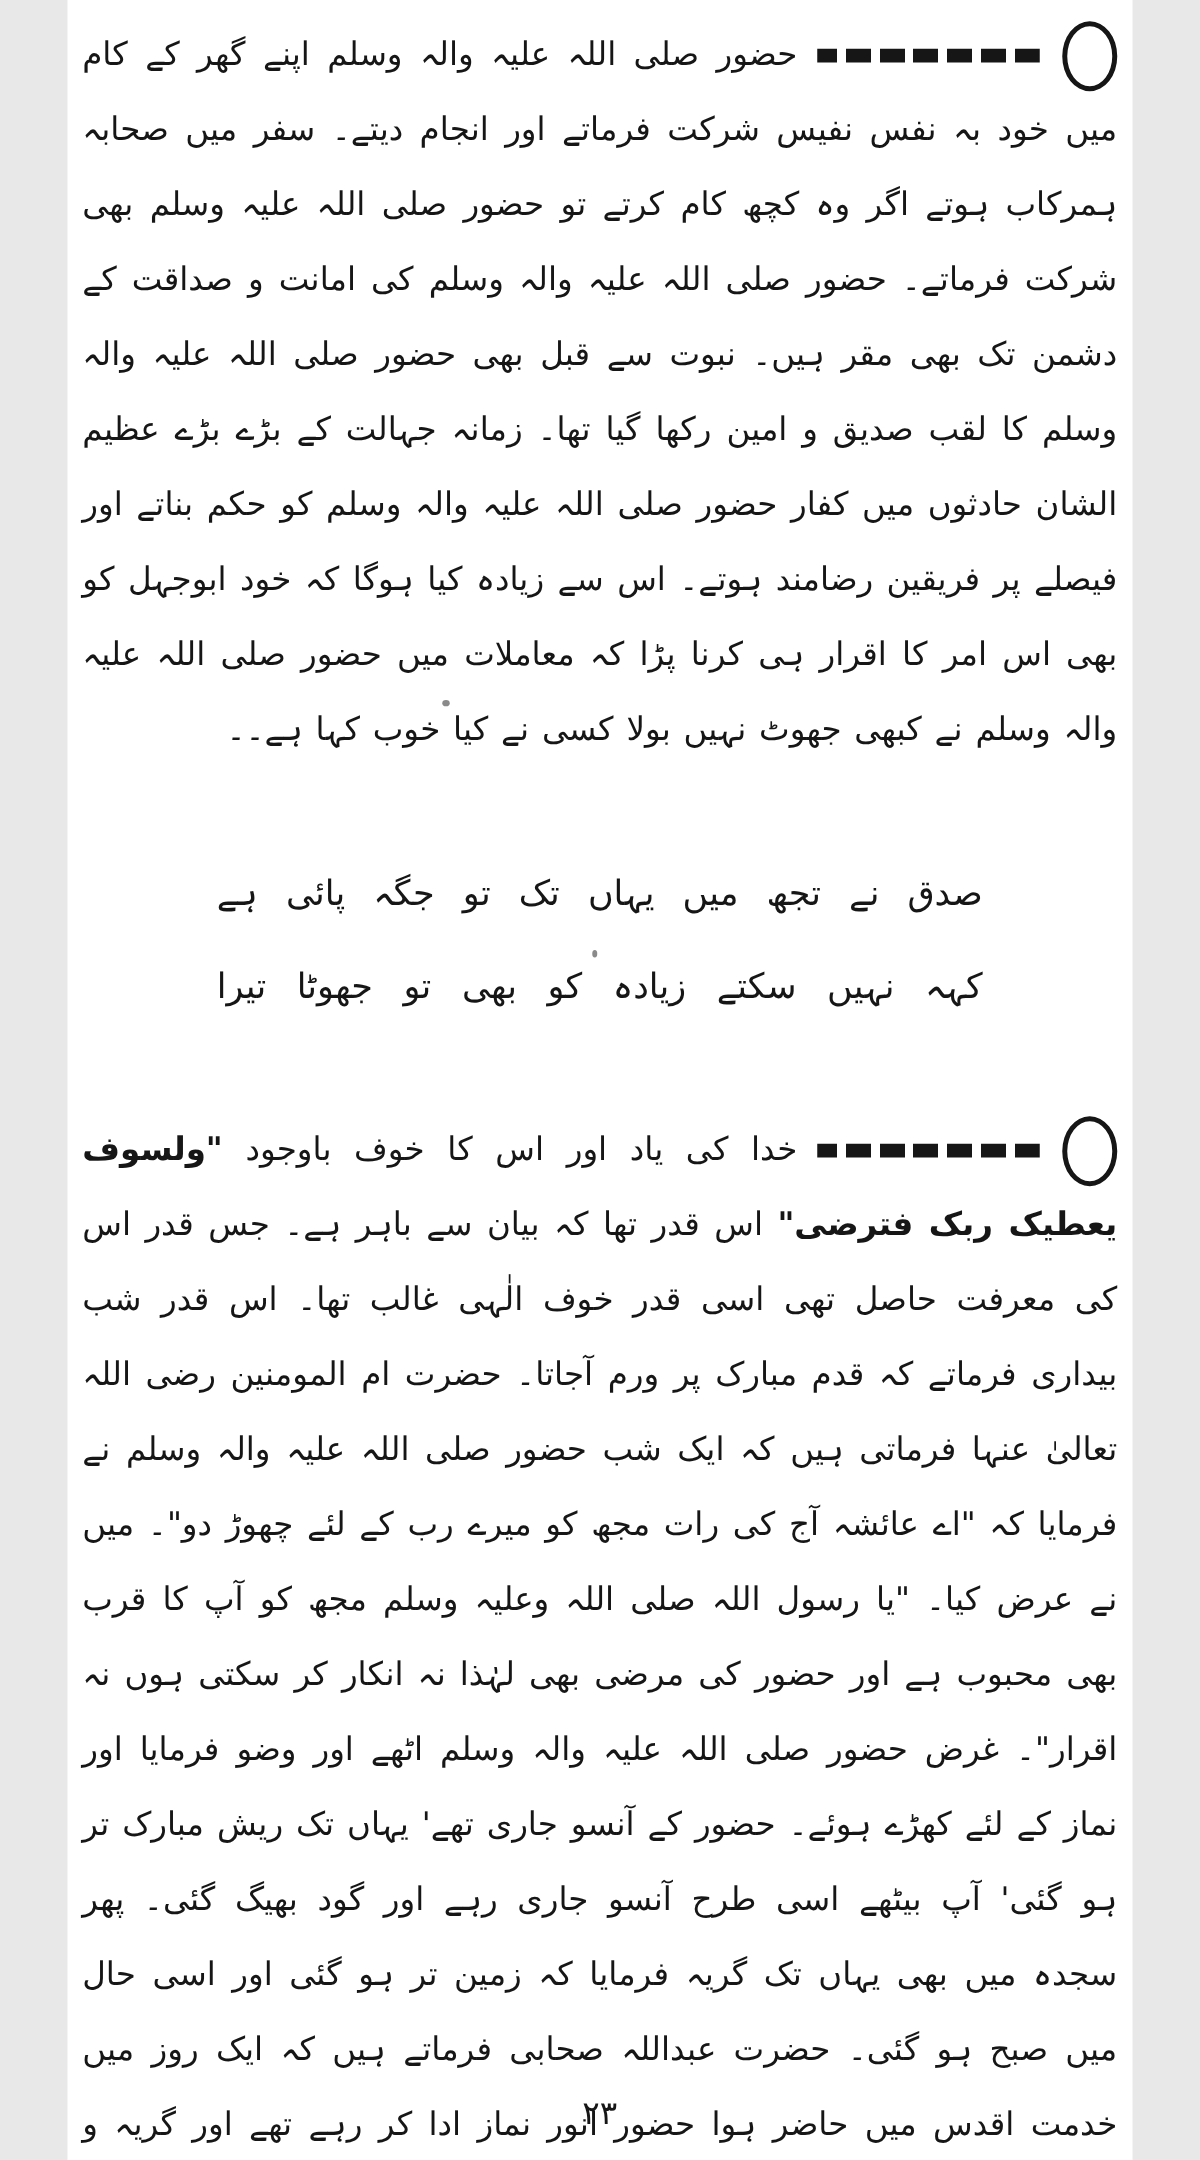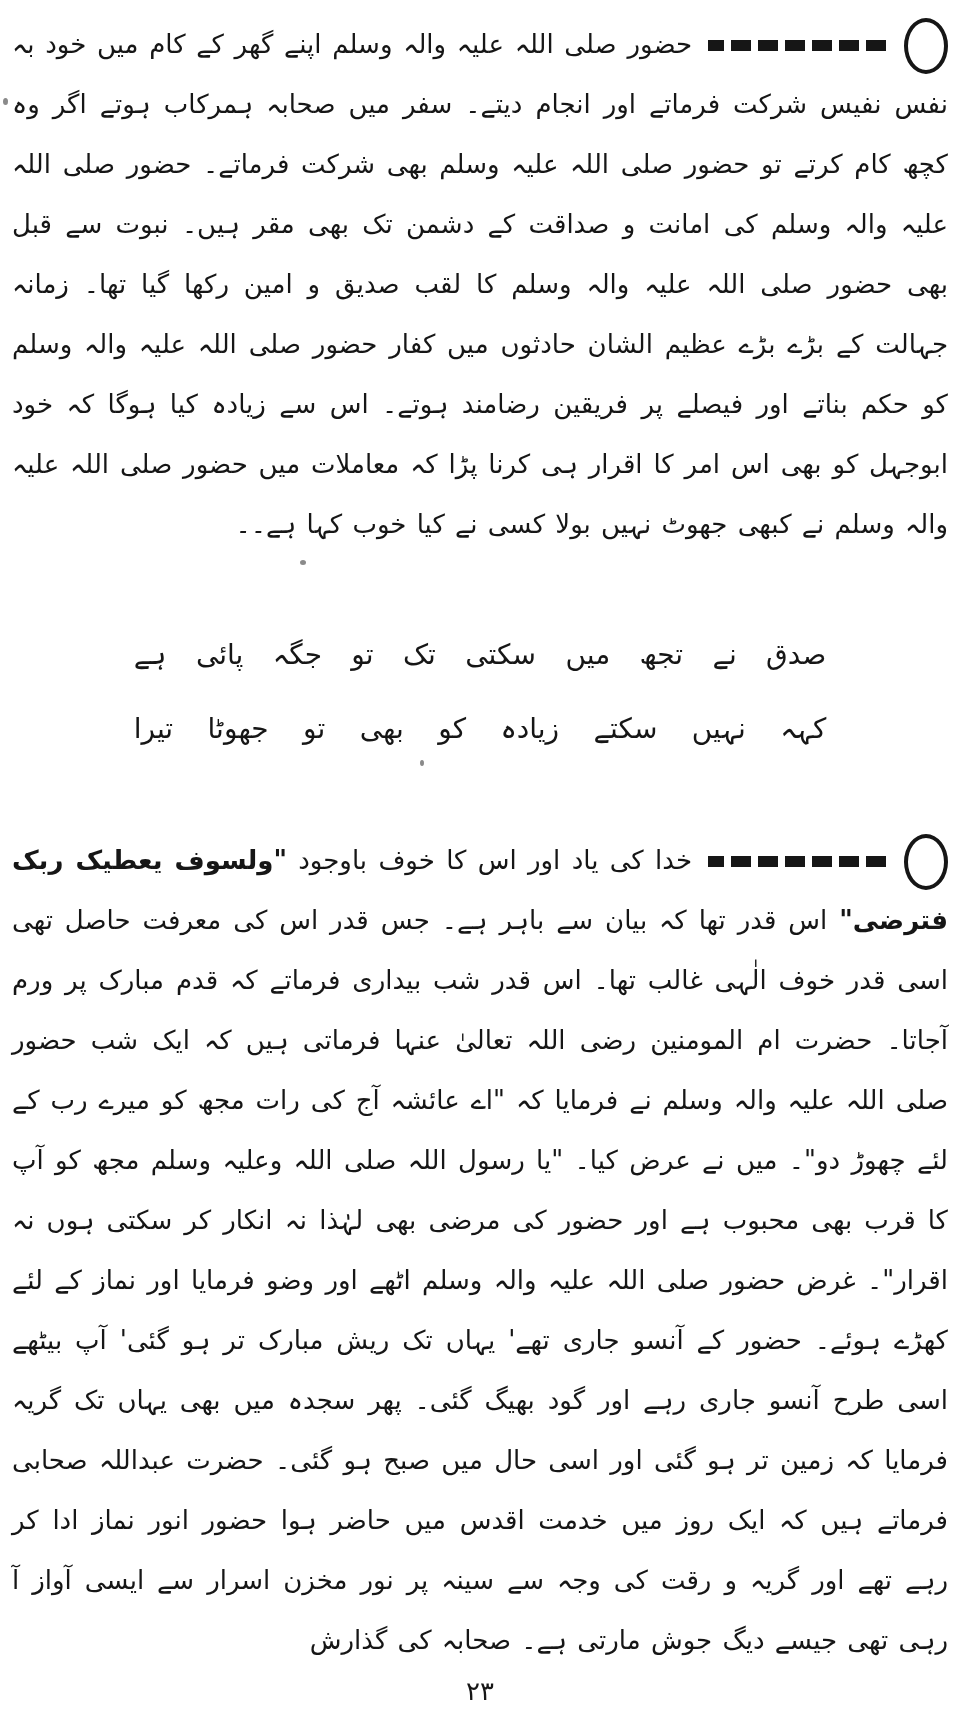--- a/index.html
+++ b/index.html
@@ -3,21 +3,21 @@
 <meta charset="utf-8">
 <style>
   html, body {
     margin: 0;
     padding: 0;
     background: #e8e8e8;
     font-family: "DejaVu Sans", sans-serif;
   }
   .page {
     position: relative;
-    width: 960px;
+    width: 852px;
     height: 1728px;
     margin: 0 auto;
     background: #ffffff;
     color: #161616;
     box-sizing: border-box;
     padding: 14px 12px 0 12px;
     overflow: hidden;
     direction: rtl;
   }
   .para {
@@ -84,21 +84,21 @@
 </head>
 <body>
 
 <div class="page">
 
   <p class="para">
     <span class="marker"><span class="circle"></span><span class="dashline"></span></span><span>حضور صلی اللہ علیہ والہ وسلم اپنے گھر کے کام میں خود بہ نفس نفیس شرکت فرماتے اور انجام دیتے۔ سفر میں صحابہ ہمرکاب ہوتے اگر وہ کچھ کام کرتے تو حضور صلی اللہ علیہ وسلم بھی شرکت فرماتے۔ حضور صلی اللہ علیہ والہ وسلم کی امانت و صداقت کے دشمن تک بھی مقر ہیں۔ نبوت سے قبل بھی حضور صلی اللہ علیہ والہ وسلم کا لقب صدیق و امین رکھا گیا تھا۔ زمانہ جہالت کے بڑے بڑے عظیم الشان حادثوں میں کفار حضور صلی اللہ علیہ والہ وسلم کو حکم بناتے اور فیصلے پر فریقین رضامند ہوتے۔ اس سے زیادہ کیا ہوگا کہ خود ابوجہل کو بھی اس امر کا اقرار ہی کرنا پڑا کہ معاملات میں حضور صلی اللہ علیہ والہ وسلم نے کبھی جھوٹ نہیں بولا کسی نے کیا خوب کہا ہے۔۔</span>
   </p>
 
   <div class="couplet">
-    <div class="verse">صدق نے تجھ میں سکتی تک تو جگہ پائی ہے</div>
+    <div class="verse">صدق نے تجھ میں یہاں تک تو جگہ پائی ہے</div>
     <div class="verse">کہہ نہیں سکتے زیادہ کو بھی تو جھوٹا تیرا</div>
   </div>
 
   <p class="para second">
     <span class="marker"><span class="circle"></span><span class="dashline"></span></span><span>خدا کی یاد اور اس کا خوف باوجود </span><span class="bold-quote">"ولسوف یعطیک ربک فترضی"</span><span> اس قدر تھا کہ بیان سے باہر ہے۔ جس قدر اس کی معرفت حاصل تھی اسی قدر خوف الٰہی غالب تھا۔ اس قدر شب بیداری فرماتے کہ قدم مبارک پر ورم آجاتا۔ حضرت ام المومنین رضی اللہ تعالیٰ عنہا فرماتی ہیں کہ ایک شب حضور صلی اللہ علیہ والہ وسلم نے فرمایا کہ "اے عائشہ آج کی رات مجھ کو میرے رب کے لئے چھوڑ دو"۔ میں نے عرض کیا۔ "یا رسول اللہ صلی اللہ وعلیہ وسلم مجھ کو آپ کا قرب بھی محبوب ہے اور حضور کی مرضی بھی لہٰذا نہ انکار کر سکتی ہوں نہ اقرار"۔ غرض حضور صلی اللہ علیہ والہ وسلم اٹھے اور وضو فرمایا اور نماز کے لئے کھڑے ہوئے۔ حضور کے آنسو جاری تھے' یہاں تک ریش مبارک تر ہو گئی' آپ بیٹھے اسی طرح آنسو جاری رہے اور گود بھیگ گئی۔ پھر سجدہ میں بھی یہاں تک گریہ فرمایا کہ زمین تر ہو گئی اور اسی حال میں صبح ہو گئی۔ حضرت عبداللہ صحابی فرماتے ہیں کہ ایک روز میں خدمت اقدس میں حاضر ہوا حضور انور نماز ادا کر رہے تھے اور گریہ و رقت کی وجہ سے سینہ پر نور مخزن اسرار سے ایسی آواز آ رہی تھی جیسے دیگ جوش مارتی ہے۔ صحابہ کی گذارش</span>
   </p>
 
   <div class="pageno">۲۳</div>
 
   <span class="speck s1"></span>

